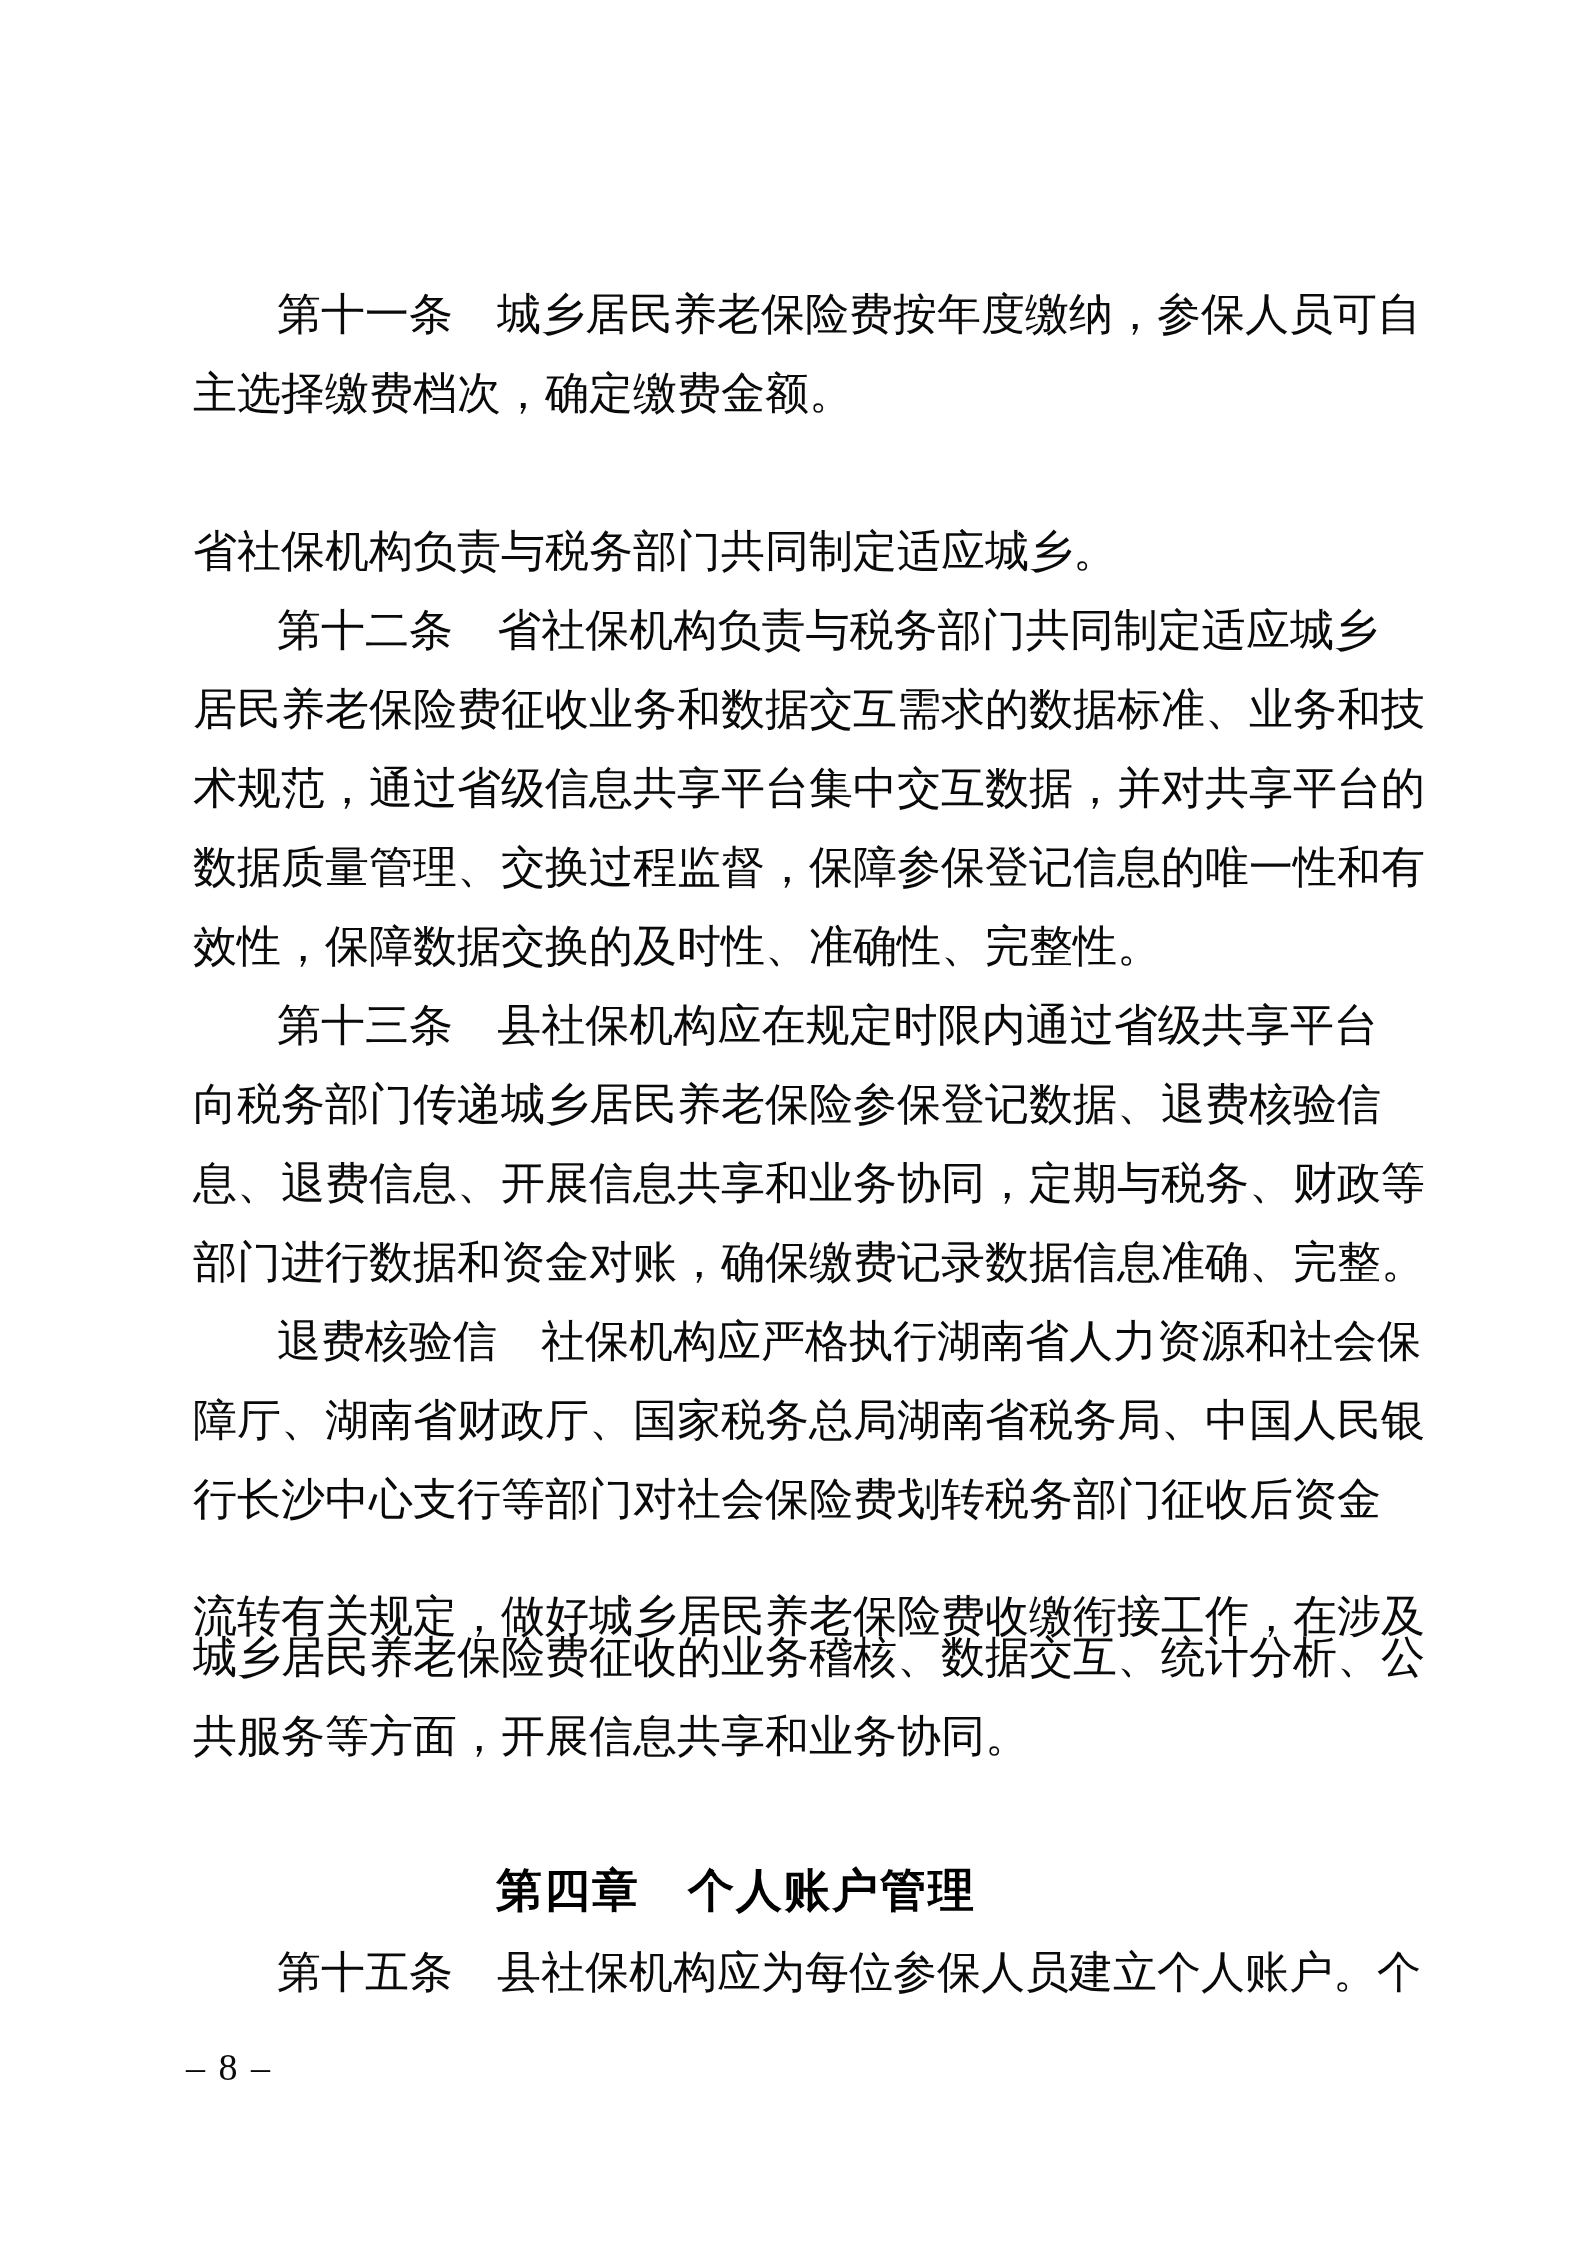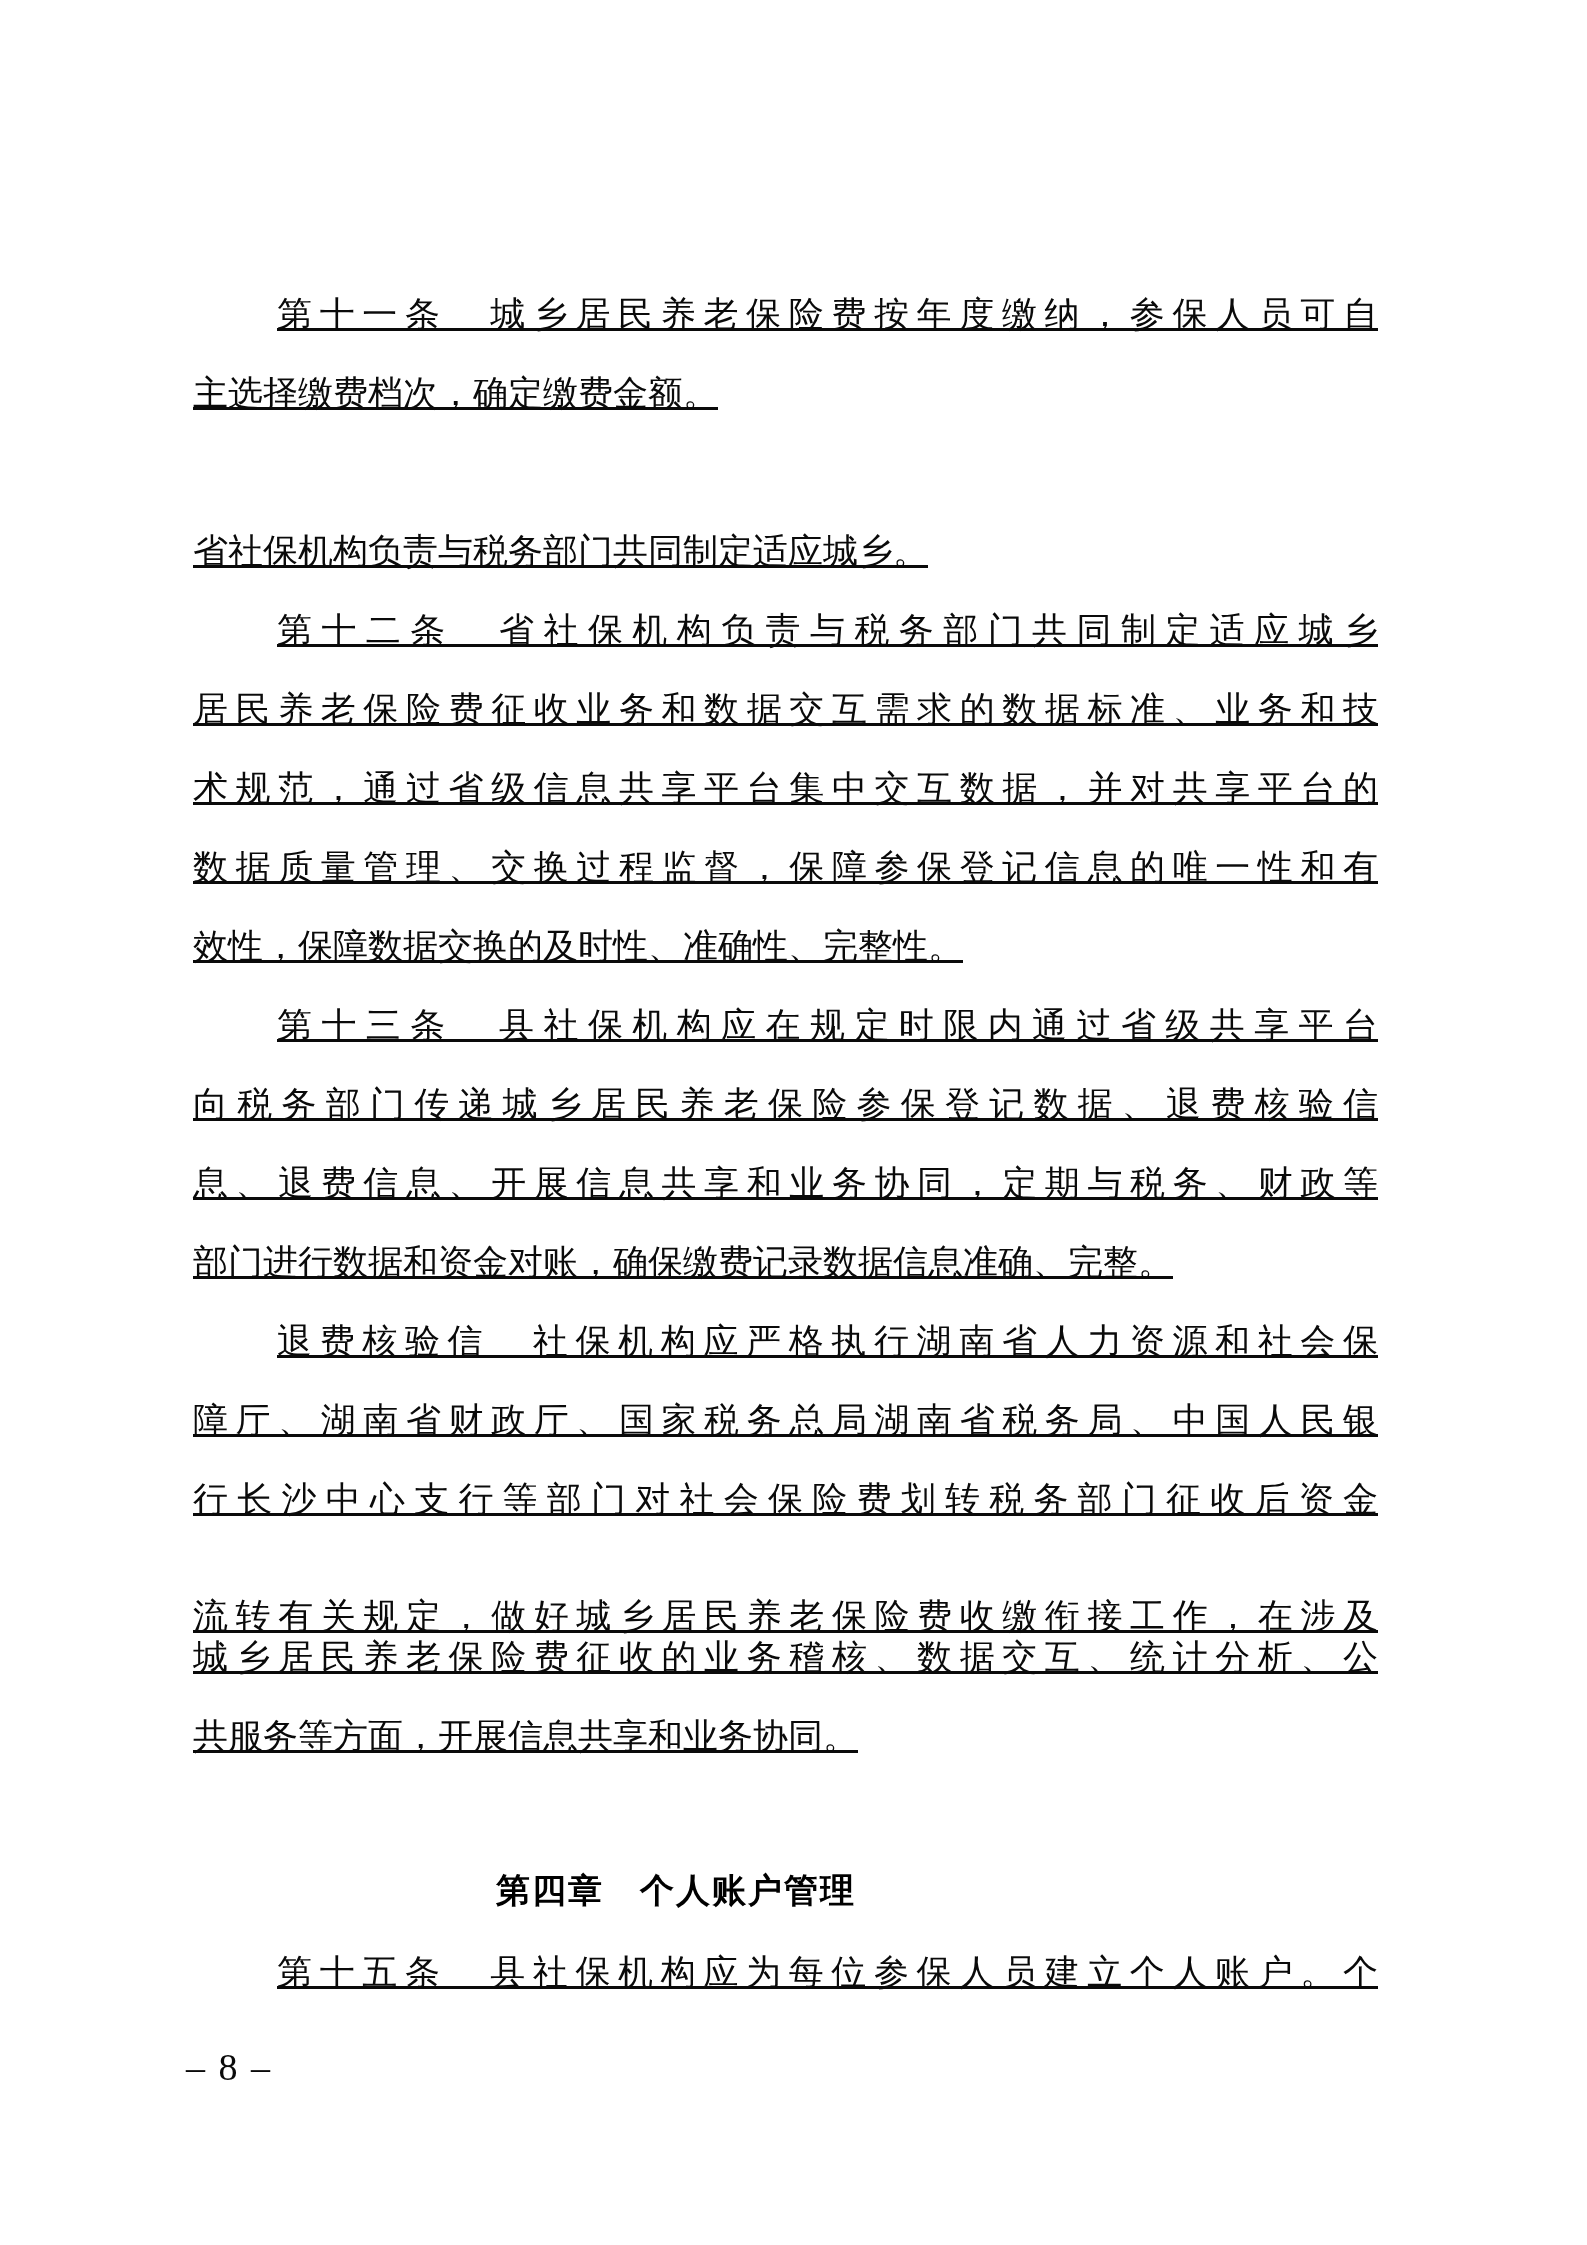--- a/index.html
+++ b/index.html
@@ -13,45 +13,44 @@
     height: 2245px;
     background: #ffffff;
     overflow: hidden;
     font-family: "Liberation Serif", "DejaVu Serif", serif;
     color: #0a0a0a;
   }
   .line {
     position: absolute;
     left: 193px;
     width: 1185px;
-    font-size: 35px;
+    font-size: 44px;
     line-height: 50px;
     text-align: justify;
     text-align-last: justify;
     text-justify: inter-character;
     white-space: nowrap;
-    text-decoration: underline;
   }
   
   .line.indent {
     padding-left: 84px;
     width: 1101px;
   }
   
   .line.last {
     text-align: left;
     text-align-last: left;
   }
   .chapter-heading {
     position: absolute;
     left: 496px;
     top: 1865px;
     font-family: "Liberation Sans", "DejaVu Sans", sans-serif;
     font-weight: 700;
-    font-size: 34px;
+    font-size: 46px;
     line-height: 50px;
     letter-spacing: 2px;
     color: #000000;
     white-space: nowrap;
   }
   .page-number {
     position: absolute;
     left: 186px;
     top: 2046px;
     font-size: 38px;

